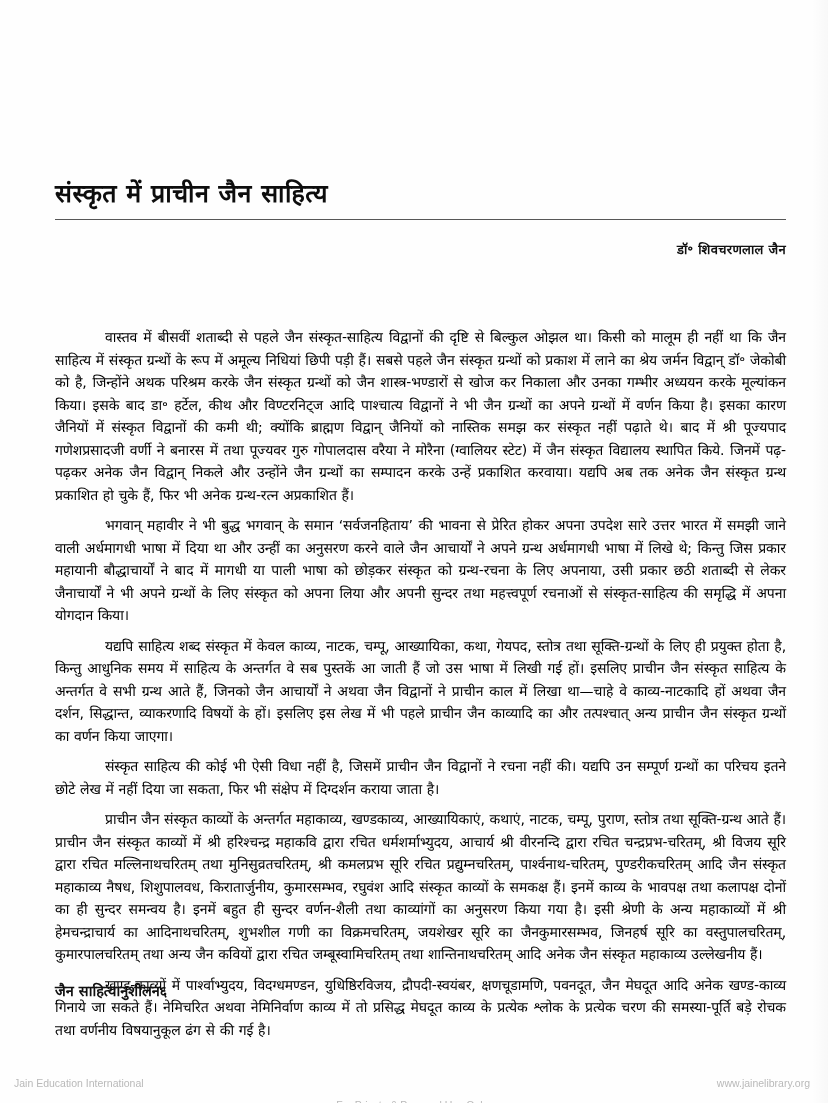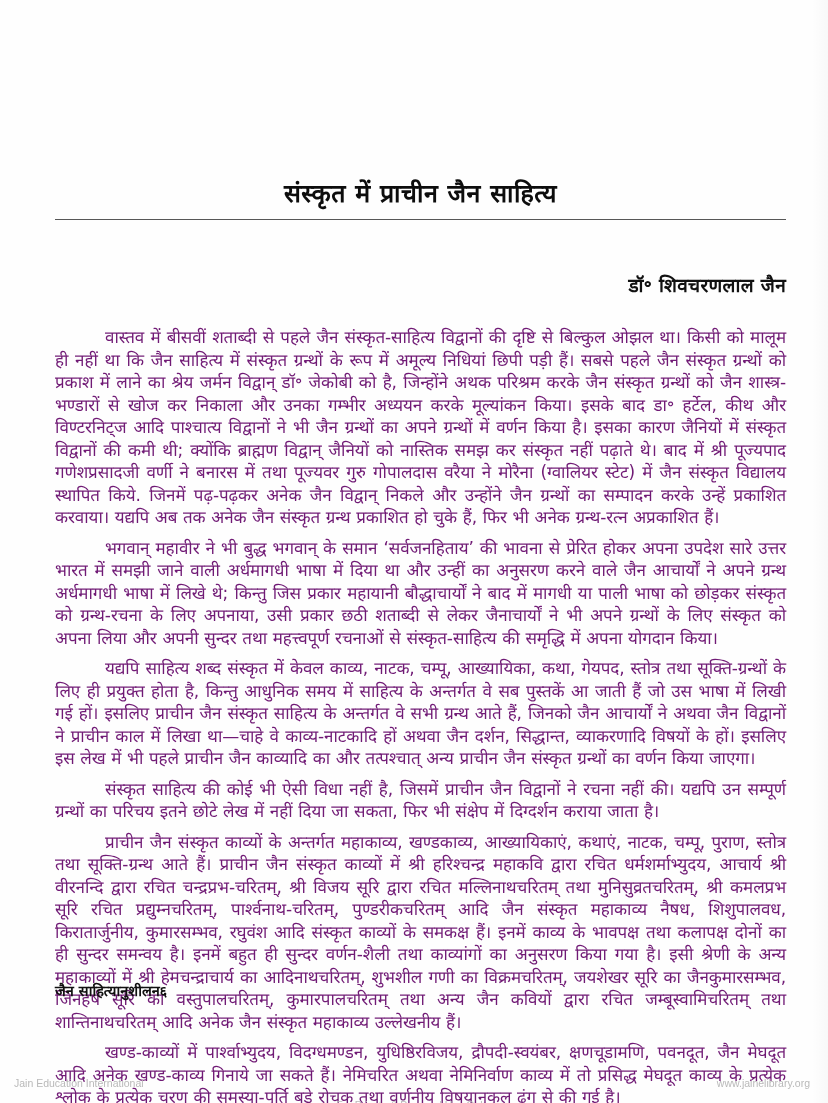--- a/index.html
+++ b/index.html
@@ -22,21 +22,20 @@
     inset: 0;
     background: #fefefe;
   }
 
   
   .title-block {
     position: absolute;
     left: 55px;
     top: 178px;
     width: 731px;
-    text-align: center;
   }
   .doc-title {
     font-family: "DejaVu Sans", "Liberation Sans", sans-serif;
     font-size: 25px;
     font-weight: 600;
     letter-spacing: 0.5px;
     line-height: 1.25;
     color: #0d0d0d;
     margin: 0;
     padding-bottom: 8px;
@@ -49,43 +48,42 @@
     opacity: 0.85;
   }
 
   .author-line {
     position: absolute;
     left: 55px;
     top: 240px;
     width: 731px;
     text-align: right;
     font-family: "DejaVu Sans", "Liberation Sans", sans-serif;
-    font-size: 19px;
+    font-size: 13px;
     font-weight: 600;
     color: #111111;
     letter-spacing: 0.3px;
-    margin-top: 32px;
   }
 
   
   .body-text {
     position: absolute;
     left: 55px;
     top: 326px;
     width: 731px;
   }
   .para {
     margin: 0 0 0 0;
     text-align: justify;
     text-justify: inter-word;
     text-indent: 50px;
     font-family: "DejaVu Sans", "Liberation Sans", sans-serif;
-    font-size: 17px;
+    font-size: 14px;
     line-height: 22.5px;
-    color: #701a75;
+    color: #000000;
     letter-spacing: -0.1px;
     word-spacing: 0.4px;
   }
   .para + .para { margin-top: 8px; }
 
   
   .running-footer {
     position: absolute;
     left: 55px;
     top: 980px;

